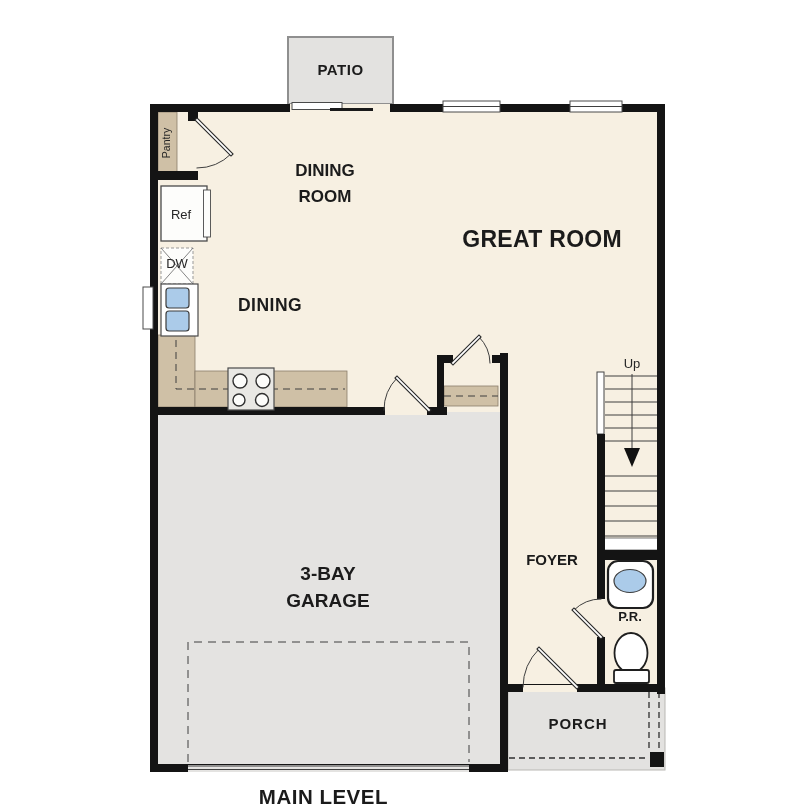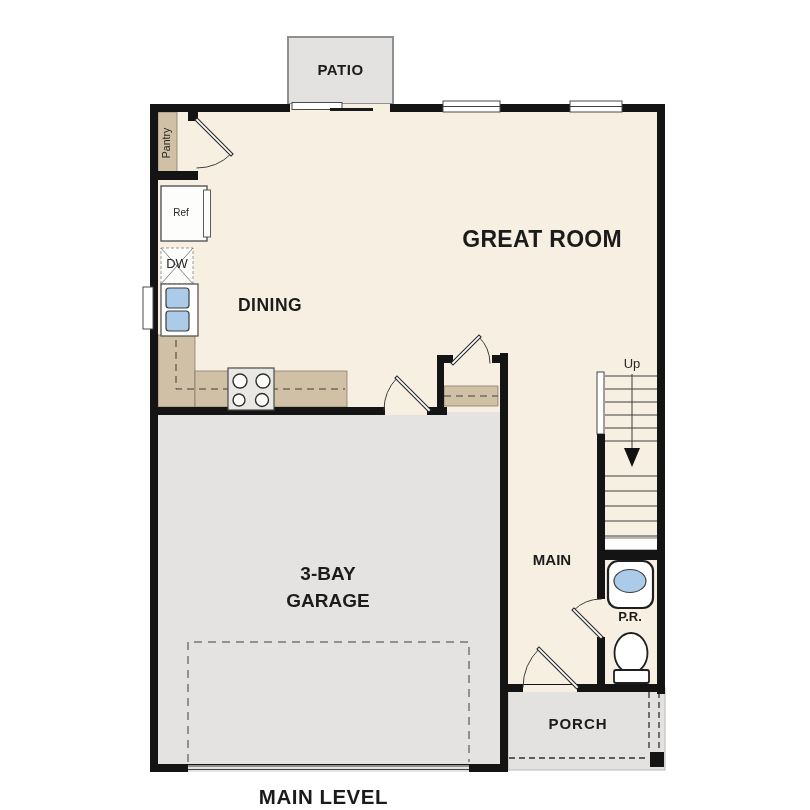--- a/index.html
+++ b/index.html
@@ -159,36 +159,37 @@
   <g>
     <rect x="608" y="537" width="45" height="47" rx="10" fill="#ffffff" stroke="#1f1f1f" stroke-width="2.2"></rect>
     <ellipse class="f-sinkblue" cx="630" cy="557" rx="16" ry="11.5"></ellipse>
     <ellipse cx="631" cy="629" rx="16.5" ry="20" fill="#ffffff" stroke="#1f1f1f" stroke-width="1.8"></ellipse>
     <rect x="614" y="646" width="35" height="13" rx="2" fill="#ffffff" stroke="#1f1f1f" stroke-width="1.8"></rect>
   </g>
 </svg>
 
 <div class="lbl" style="left:288px;top:37px;width:105px;font-size:15px;letter-spacing:.5px;">PATIO</div>
 
+<div class="lbl" style="left:269px;top:134px;width:112px;font-size:17px;line-height:26px;">DINING ROOM</div>
 
 <div class="lbl" style="left:430px;top:202px;width:192px;font-size:23px;letter-spacing:.3px;text-align:right;">GREAT ROOM</div>
 
 <div class="lbl" style="left:202px;top:271px;width:136px;font-size:17.5px;letter-spacing:.5px;">DINING</div>
 
 <div class="lbl" style="left:262px;top:536px;width:132px;font-size:19px;line-height:27px;">3-BAY GARAGE</div>
 
-<div class="lbl" style="left:503px;top:527px;width:98px;font-size:15px;">MAIN</div>
+<div class="lbl" style="left:503px;top:527px;width:98px;font-size:15px;">FOYER</div>
 
 <div class="lbl" style="left:601px;top:585px;width:58px;font-size:13px;">P.R.</div>
 
 <div class="lbl" style="left:517px;top:691px;width:122px;font-size:15px;letter-spacing:1px;">PORCH</div>
 
 <div class="lbl light" style="left:613px;top:332px;width:38px;font-size:13px;">Up</div>
 
 <div class="lbl light" style="left:139px;top:111px;width:58px;height:16px;font-size:10.5px;transform:rotate(-90deg);">Pantry</div>
 
-<div class="lbl light" style="left:157px;top:183px;width:48px;font-size:10px;">Ref</div>
+<div class="lbl light" style="left:157px;top:183px;width:48px;font-size:13px;">Ref</div>
 
 <div class="lbl light" style="left:153px;top:232px;width:48px;font-size:13px;">DW</div>
 
 <div class="lbl" style="left:148px;top:761px;width:240px;font-size:20.5px;letter-spacing:.5px;text-align:right;">MAIN LEVEL</div>
 
 </div>
 
 </body></html>

